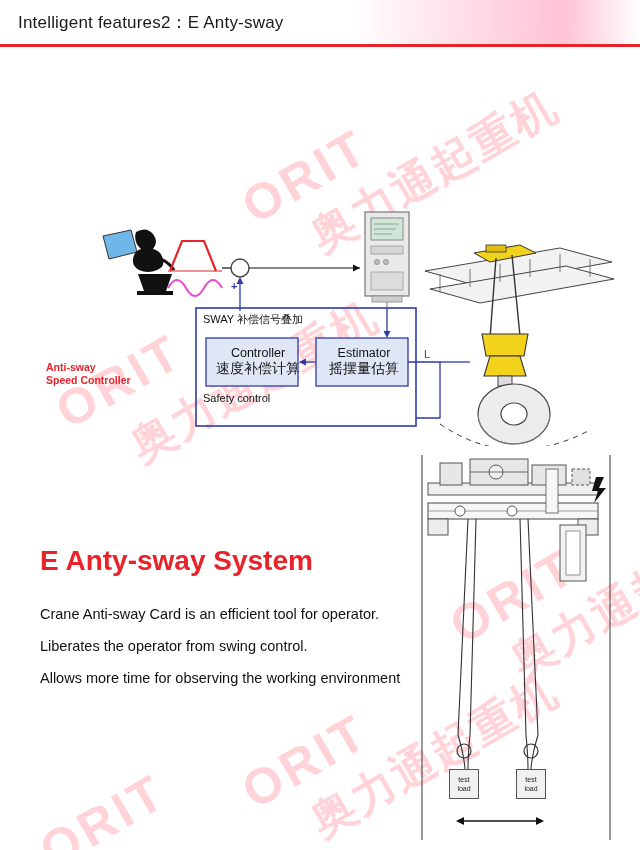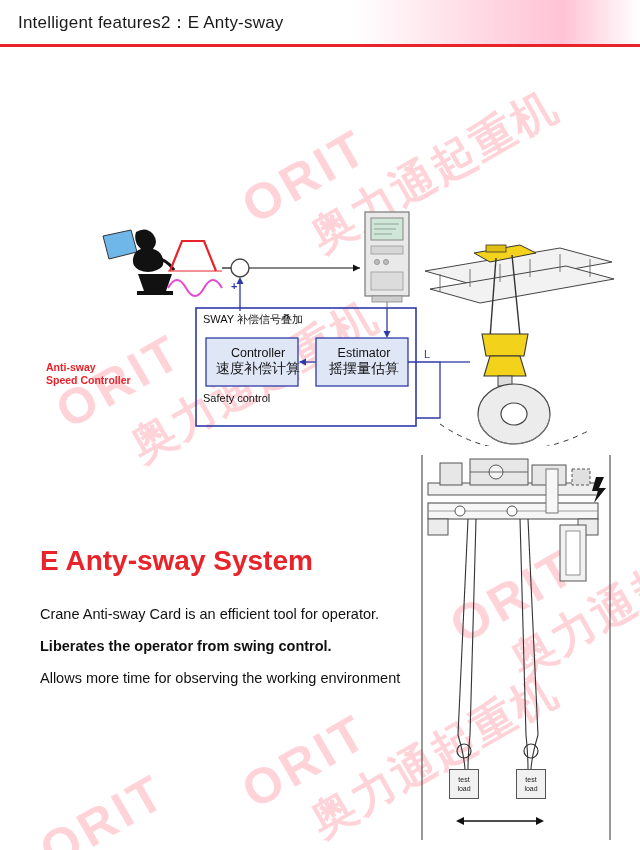--- a/index.html
+++ b/index.html
@@ -103,21 +103,21 @@
     white-space: nowrap;
   }
   .body-line {
     position: absolute;
     left: 40px;
     font-size: 14.5px;
     color: #111;
     white-space: nowrap;
   }
   .body-line.l0 { top: 606px; }
-  .body-line.l1 { top: 638px; font-weight: bold; }
+  .body-line.l1 { top: 638px; }
   .body-line.l2 { top: 670px; }
 
   .photo {
     position: absolute;
     left: 400px; top: 455px;
     width: 230px; height: 385px;
   }
   .testload {
     position: absolute;
     width: 30px; height: 30px;

